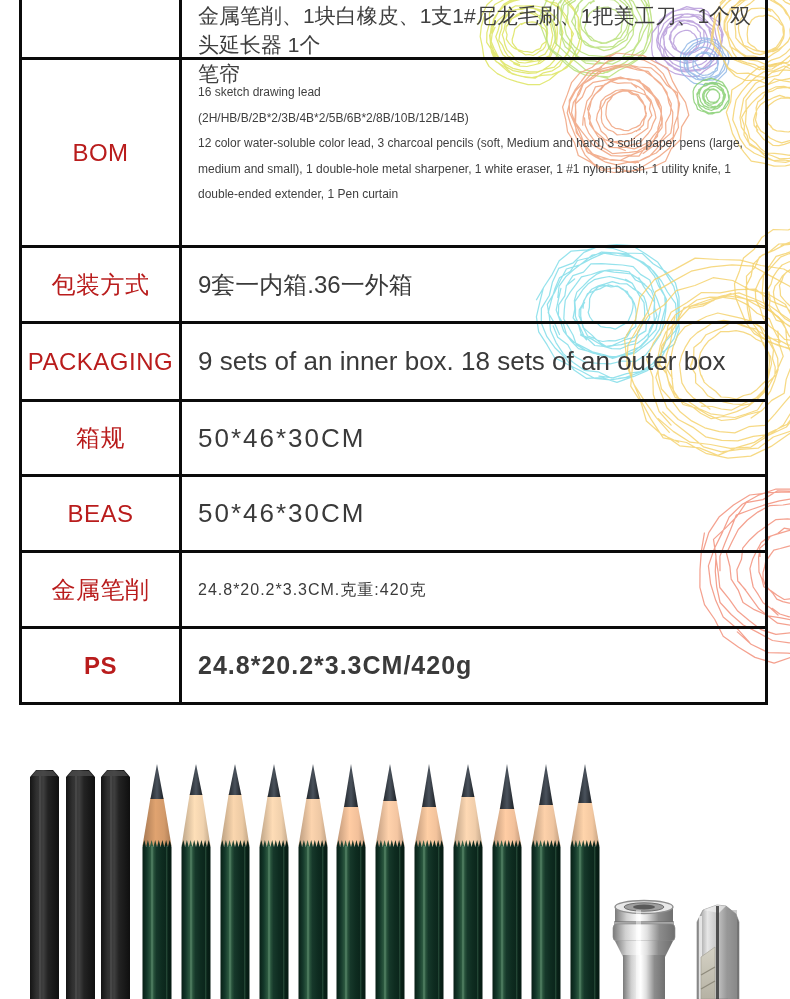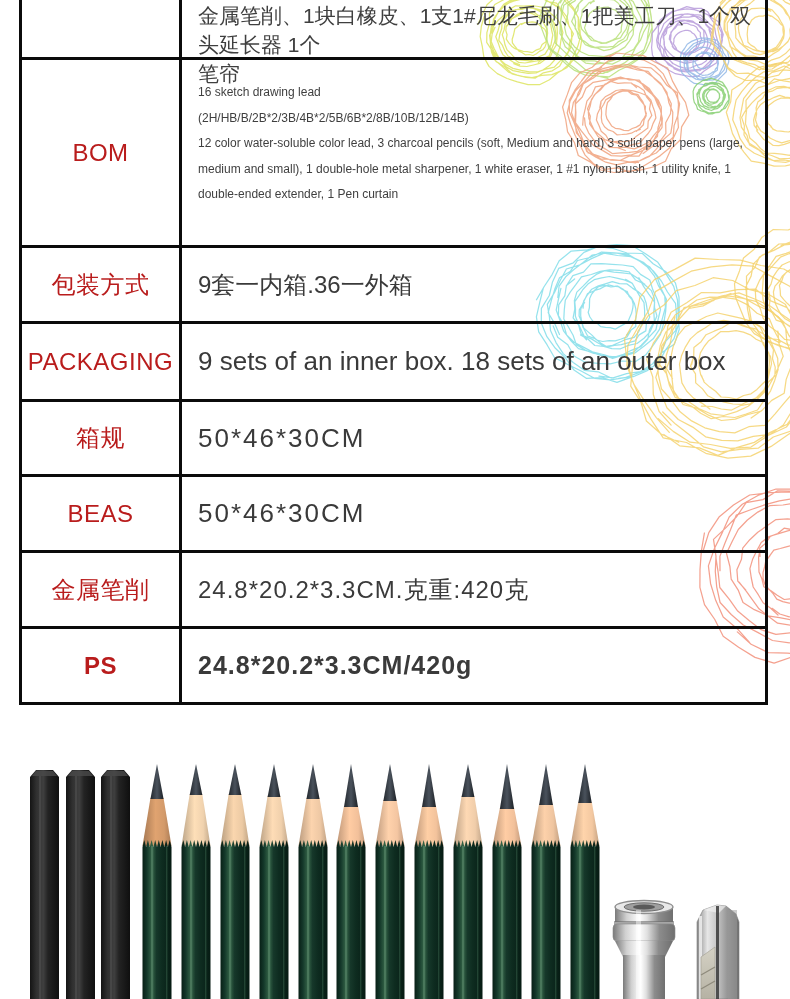--- a/index.html
+++ b/index.html
@@ -35,21 +35,21 @@
   }
   .val{
     padding-left:16px;padding-right:6px;
     font-size:26px;color:#3a3a3a;
     white-space:pre-line;line-height:1.25;
   }
   .val.cn-small{font-size:21px;line-height:29px;align-items:flex-start;padding-top:1px;color:#3f3f3f;}
   .val.bom{font-size:12px;line-height:25.6px;align-items:flex-start;padding-top:20px;color:#3f3f3f;}
   .val.cn{font-size:24px;}
   .val.wide{letter-spacing:2px;}
-  .val.mid{font-size:24px;letter-spacing:1px;}
+  .val.mid{font-size:16px;letter-spacing:1px;}
   .val.ps{font-size:25px;letter-spacing:1px;}
   
   .photo{position:absolute;left:0;top:760px;width:790px;height:239px;z-index:1;}
 </style>
 </head>
 <body>
 
 <svg id="decor-svg" width="790" height="999" viewBox="0 0 790 999">
     <g>
       <path d="M521.5,24.5L524.7,22.6L528.4,22.3L532.1,21.9L535.9,22.4L539.0,24.6L541.6,27.1L544.8,29.3L546.3,32.7L546.5,36.4L546.4,39.9L546.2,43.5L545.0,46.9L542.7,49.8L539.3,51.4L536.5,53.8L533.1,55.5L529.3,54.5L525.5,54.9L522.4,52.8L519.1,51.3L516.8,48.7L514.6,45.9L512.4,42.9L512.2,39.2L513.3,35.8L514.1,32.4L514.9,28.7L517.8,26.4L520.6,23.8L524.3,23.0M507.2,25.8L509.8,22.3L511.9,18.6L515.9,16.6L519.7,14.6L523.8,12.7L528.3,12.4L532.6,13.8L536.4,16.0L540.0,18.3L542.9,21.4L544.7,25.1L547.1,28.8L547.6,33.1L547.0,37.4L545.9,41.7L542.1,44.4L540.3,48.6L535.9,50.2L532.1,52.7L527.5,51.7L523.2,51.4L519.2,50.1L515.1,48.7L511.6,46.2L508.8,42.9L506.3,39.2L507.1,34.7L505.8,30.5L506.3,26.1L509.4,22.8M538.1,15.4L543.9,16.4L547.1,20.9L550.8,24.8L551.6,30.1L552.8,35.2L551.8,40.2L550.9,45.4L547.8,49.6L545.0,54.1L540.1,56.3L535.4,58.8L530.3,60.8L524.8,60.4L519.2,59.9L514.2,57.4L510.6,53.4L506.9,49.6L505.0,44.8L504.0,39.9L502.3,34.8L504.1,29.9L505.0,24.7L507.8,20.1L513.1,17.9L517.1,14.5L522.0,12.0L527.5,13.1L533.1,11.6L537.6,15.0L542.9,16.5M543.0,59.2L537.0,60.9L531.1,61.8L525.0,63.0L518.7,62.4L513.7,58.5L507.9,56.0L504.7,50.8L502.5,45.4L498.8,40.3L499.8,34.2L501.7,28.7L502.0,22.6L505.7,17.7L509.7,13.0L515.1,9.7L521.6,9.5L527.5,7.7L533.6,8.5L539.1,11.0L544.0,14.2L549.8,16.8L553.4,21.7L554.7,27.6L555.8,33.2L555.8,39.0L553.5,44.4L551.4,49.7L549.2,55.7L543.5,58.6L538.4,62.3M519.6,64.5L513.5,62.3L508.1,58.8L502.9,54.7L500.2,48.9L498.2,42.9L495.8,36.7L498.1,30.5L499.7,24.4L502.7,18.7L507.4,14.2L512.7,10.4L519.2,9.0L525.5,7.6L532.0,7.9L538.2,9.4L544.6,11.4L548.8,16.4L552.7,21.3L557.0,26.3L557.4,32.7L557.0,38.8L556.3,45.0L553.0,50.3L550.6,56.2L545.0,59.6L539.7,63.4L533.4,65.0L526.9,66.5L520.0,66.2L513.7,63.7M491.7,33.1L493.6,25.8L498.5,20.0L504.1,15.2L509.0,9.6L515.7,5.8L523.6,6.2L531.0,5.5L538.4,6.5L546.1,8.2L551.3,14.0L557.3,18.8L561.0,25.4L562.9,32.6L561.0,40.0L560.0,46.8L557.7,53.5L554.6,60.0L549.6,65.6L543.2,69.8L536.1,73.0L528.2,73.4L520.6,72.2L513.0,70.6L506.2,66.9L501.1,61.3L497.4,55.0L494.1,48.5L491.2,41.5L492.1,34.1L495.0,27.3M552.6,3.9L559.6,8.5L563.6,15.7L567.4,22.8L571.4,30.3L571.8,38.8L570.8,47.4L566.8,55.1L560.2,60.9L554.3,67.1L545.6,69.2L537.7,71.9L529.3,71.9L521.2,70.4L513.0,68.4L505.5,64.4L499.1,58.8L494.0,51.9L490.7,44.0L489.6,35.5L492.7,27.5L493.5,19.0L498.4,12.1L504.4,6.1L511.3,1.2L519.3,-2.0L527.7,-3.4L536.3,-2.8L544.5,-0.8L551.7,3.4L559.3,7.4M505.2,4.4L513.4,1.1L521.8,-1.0L530.3,-2.4L539.7,-4.6L547.1,1.5L556.5,3.2L561.9,10.5L567.2,17.4L568.9,25.9L573.4,33.9L569.7,42.4L568.7,50.8L564.1,58.1L559.8,65.9L552.3,70.8L543.4,72.8L535.4,78.1L526.1,77.3L517.2,75.2L508.5,72.1L501.8,66.1L494.9,60.1L491.5,51.9L490.4,43.3L490.2,35.0L491.3,26.8L494.5,19.1L498.5,11.6L503.7,4.4L511.5,-0.3M497.1,59.0L492.3,50.8L486.7,42.4L486.9,32.6L489.5,23.3L489.5,13.2L494.8,4.5L504.0,-0.5L511.5,-6.7L520.3,-11.8L530.5,-13.8L540.7,-12.3L550.3,-9.3L559.9,-5.7L566.1,2.1L572.9,9.1L578.3,17.4L579.7,27.0L580.5,36.7L577.9,46.1L573.8,54.9L569.3,63.9L561.5,70.6L552.0,74.6L541.8,75.4L532.0,77.6L521.9,76.4L512.0,73.8L504.7,66.8L495.9,61.4L492.7,51.9M477.8,24.5L482.4,14.6L487.0,4.7L495.3,-2.7L505.7,-6.5L515.3,-11.1L525.6,-16.2L536.7,-13.5L547.0,-9.9L557.5,-6.7L566.6,-0.4L573.5,8.1L578.3,17.9L578.3,28.7L581.9,39.1L580.0,49.9L573.9,59.1L567.1,67.4L557.8,72.8L549.5,79.7L539.5,84.7L528.1,84.6L517.4,81.9L507.1,78.5L497.3,73.6L489.0,66.4L483.8,56.9L482.3,46.5L480.2,36.6L481.3,26.5L484.1,16.7" fill="none" stroke="#dde45f" stroke-width="1.25" stroke-opacity="0.85" stroke-linecap="round" stroke-linejoin="round"></path>

